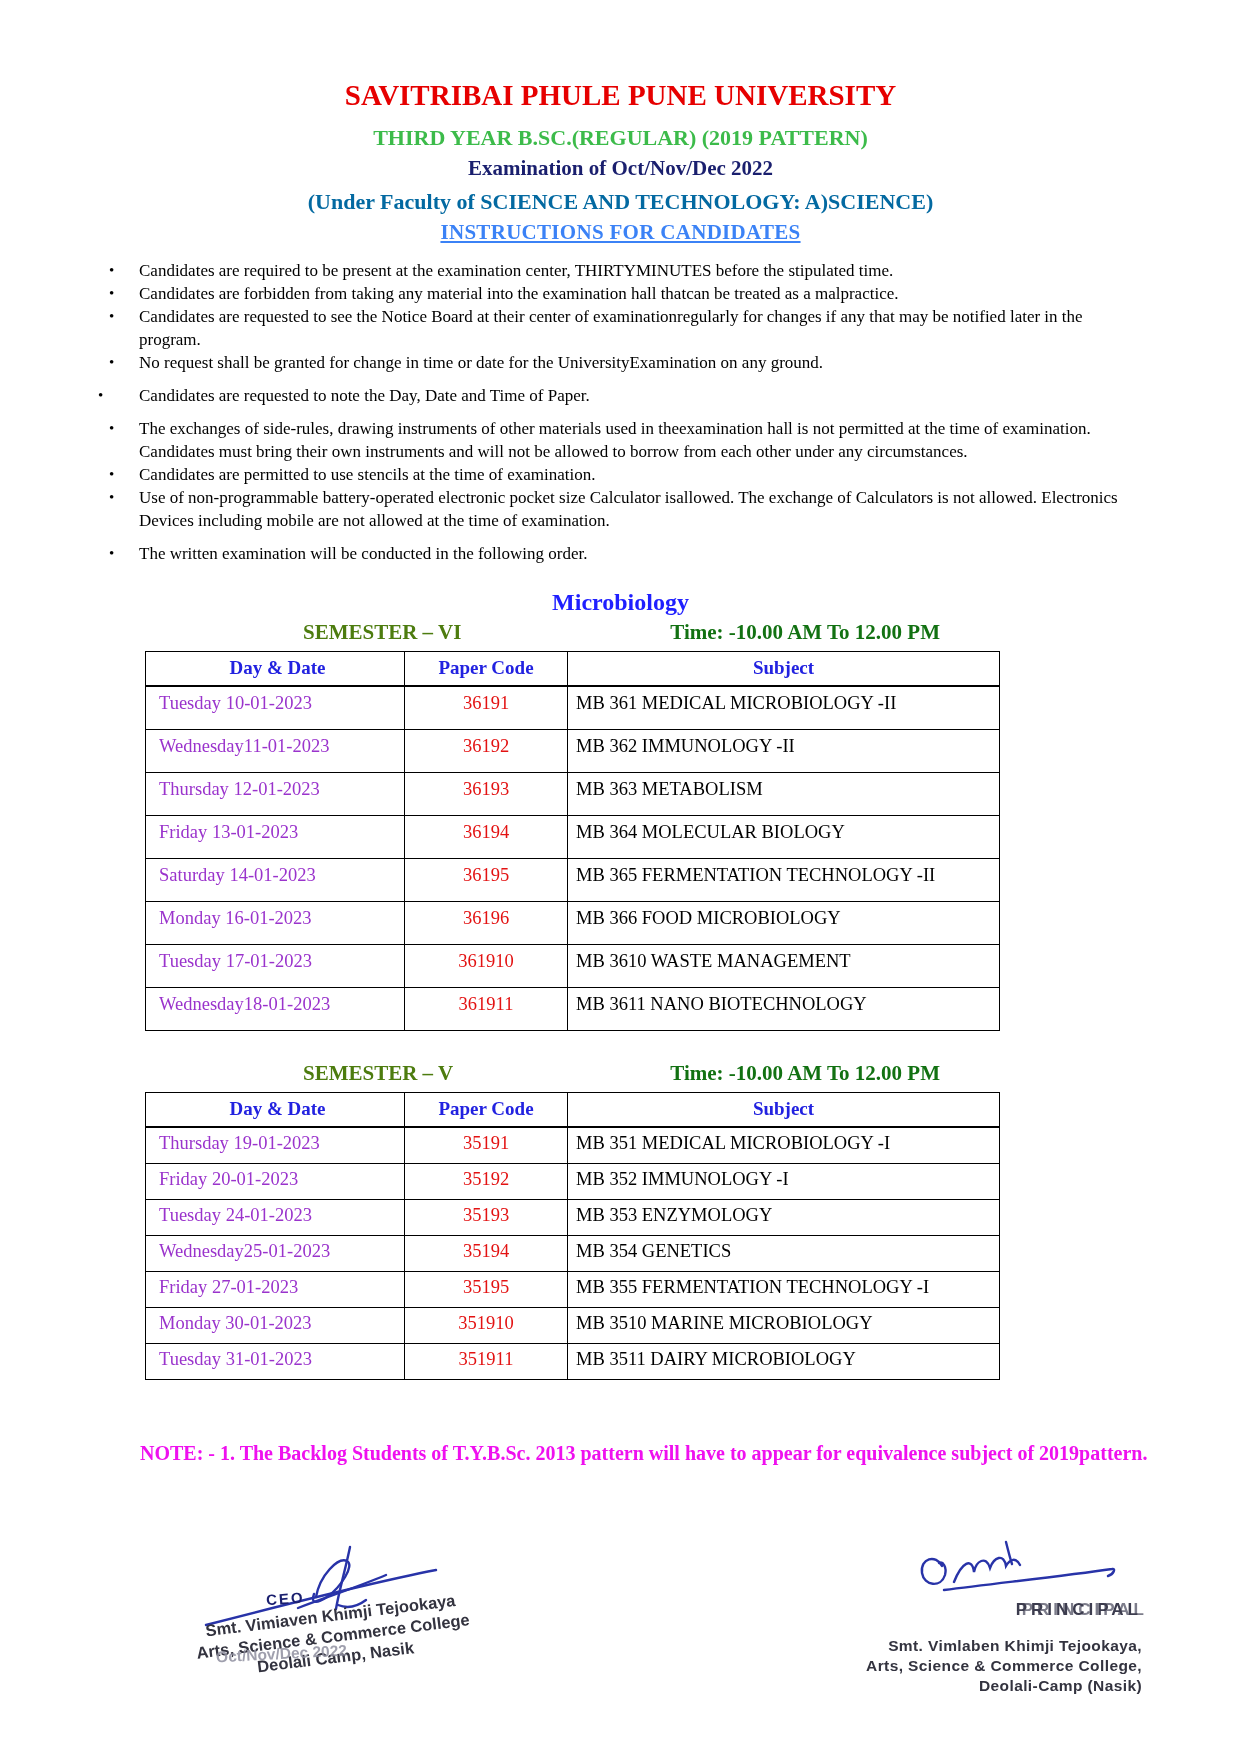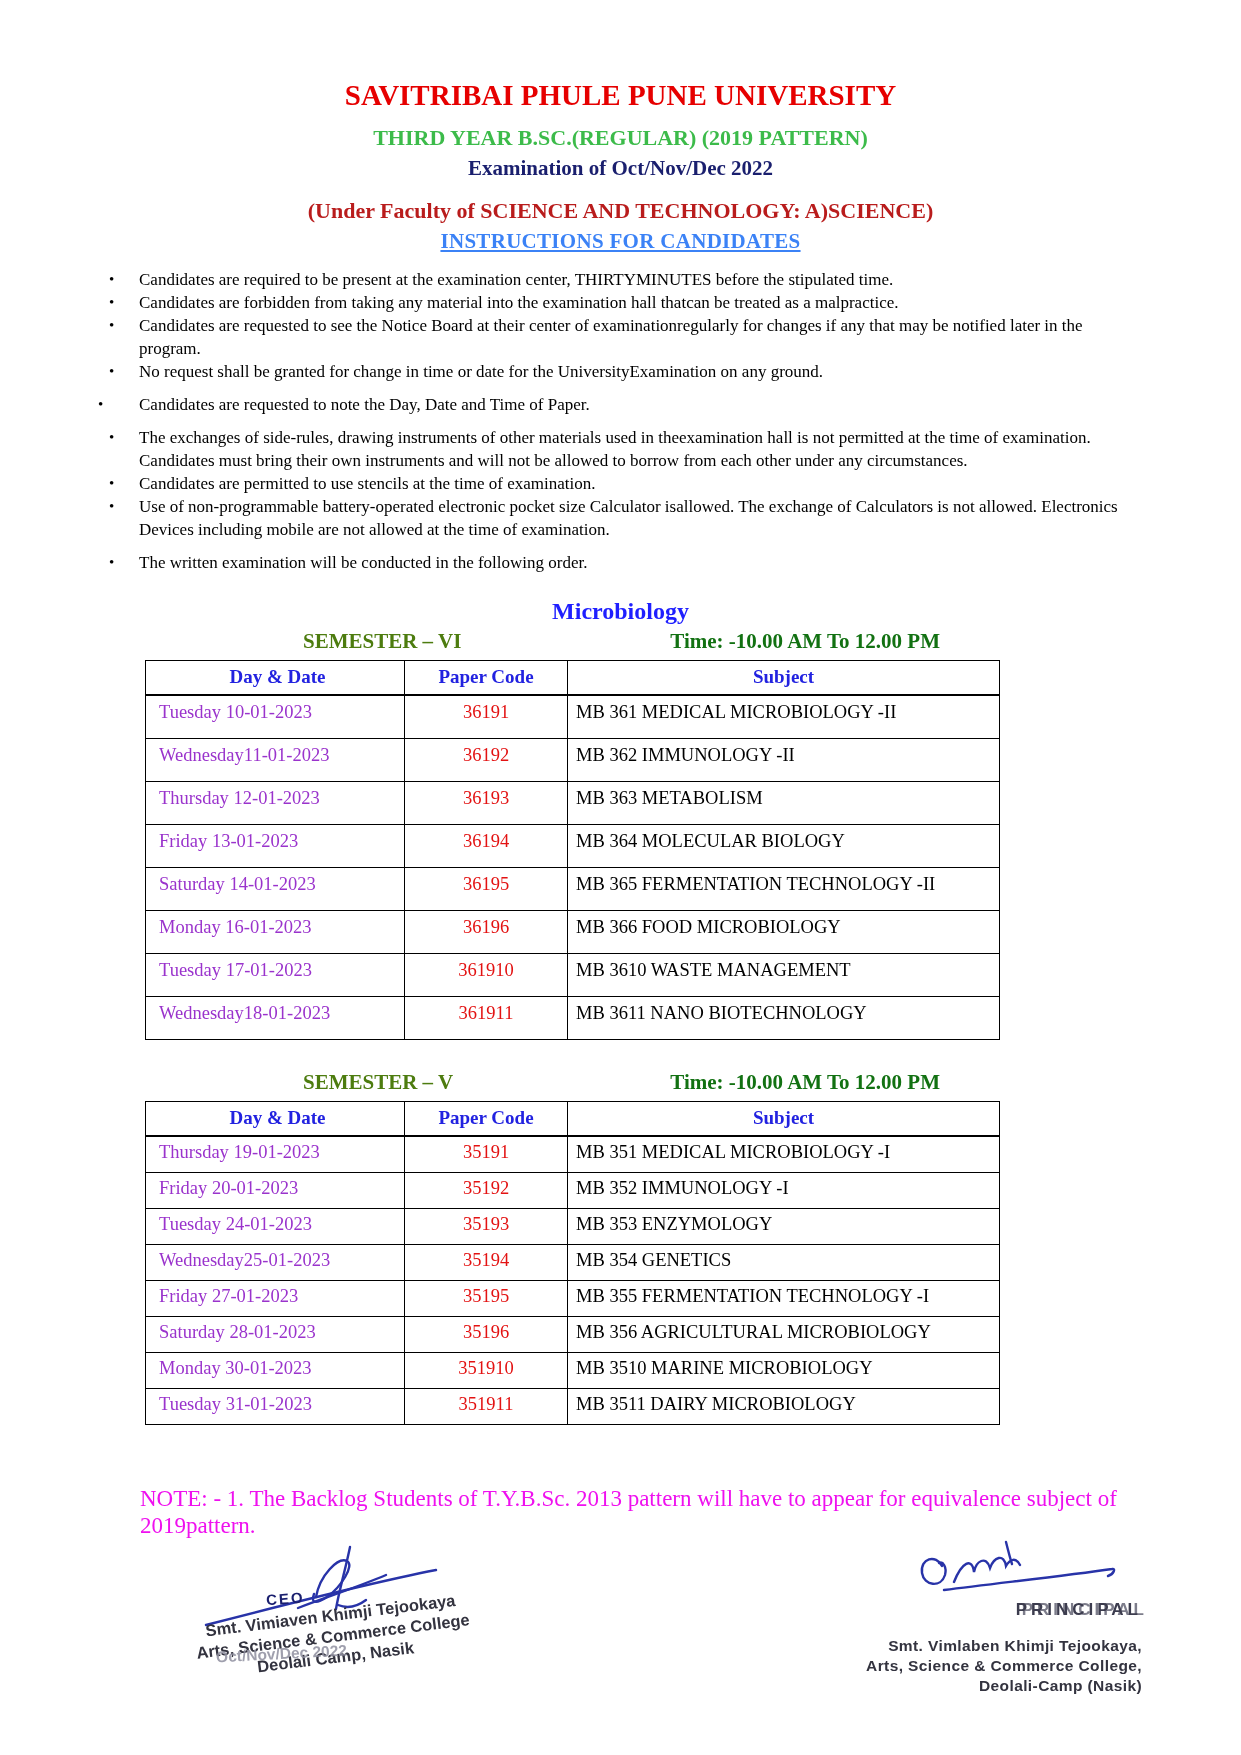--- a/index.html
+++ b/index.html
@@ -9,21 +9,21 @@
     background:#ffffff;
     overflow:hidden;
     font-family:"Liberation Serif","DejaVu Serif",serif;
     color:#000;
   }
   
   .doc-header{padding-top:78px;text-align:center;line-height:1.18;}
   .h-university{color:#e60000;font-size:29px;font-weight:bold;}
   .h-program{color:#3cbb4a;font-size:22px;font-weight:bold;margin-top:13px;}
   .h-session{color:#1a1f6e;font-size:21px;font-weight:bold;margin-top:5px;}
-  .h-faculty{color:#b91c1c;font-size:22px;font-weight:bold;margin-top:17px;}
+  .h-faculty{color:#0369a1;font-size:22px;font-weight:bold;margin-top:8px;}
   .h-instructions{color:#3b82f6;font-size:21px;font-weight:bold;text-decoration:underline;margin-top:5px;letter-spacing:.3px;}
   
   .instructions{margin:14px 110px 0 139px;font-size:17px;line-height:23px;}
   .instructions ul{list-style:none;margin:0 0 10px 0;padding:0;}
   .instructions li{position:relative;}
   .instructions li::before{content:"\2022";position:absolute;left:-30px;top:0;font-size:15px;}
   .instructions ul.g1 li::before{left:-41px;}
   
   .subject-title{text-align:center;color:#1f1fff;font-size:24px;font-weight:bold;margin-top:24px;}
   .sem-head{box-sizing:border-box;width:855px;margin:4px 0 0 145px;display:flex;justify-content:space-between;padding:0 60px 0 158px;}
@@ -38,21 +38,21 @@
   .sem-table th{color:#2222e0;font-size:19px;font-weight:bold;padding:5px 8px 6px;border-bottom:2.4px solid #000;}
   .sem-table th.c0{text-align:center;padding-left:13px;}
   .sem-table th.c1,.sem-table th.c2{text-align:center;}
   .sem-table td{font-size:18.5px;vertical-align:top;}
   .t6 td{padding:6px 8px 15px;}
   .t5 td{padding:5px 8px 9px;}
   .sem-table td.c0{color:#9a33cc;padding-left:13px;}
   .sem-table td.c1{color:#e31212;text-align:center;}
   .sem-table td.c2{color:#000;}
   
-  .note{margin:60px 92px 0 140px;color:#ef10ef;font-size:23px;font-weight:normal;line-height:27px;}
+  .note{margin:60px 92px 0 140px;color:#ef10ef;font-size:20px;font-weight:bold;line-height:27px;}
   
   .sig{position:absolute;font-family:"Liberation Sans","DejaVu Sans",sans-serif;}
   .sig-left{left:138px;top:1545px;width:390px;height:185px;}
   .sig-left svg{position:absolute;left:60px;top:0;}
   .ceo{position:absolute;left:128px;top:45px;color:#1a1f6e;font-weight:bold;font-size:15px;letter-spacing:2px;transform:rotate(-4deg);}
   .stamp{color:#33333f;font-weight:bold;}
   .stamp-left{position:absolute;left:0;top:60px;width:390px;text-align:center;font-size:16.5px;line-height:21px;transform:rotate(-7deg);}
   .watermark{position:absolute;left:78px;top:100px;color:#8f8f9f;font-weight:bold;font-size:15.5px;transform:rotate(-3deg);opacity:.85;}
   .sig-right{left:752px;top:1540px;width:390px;height:150px;text-align:right;}
   .sig-right svg{display:block;margin:0 auto 0 160px;}
@@ -180,25 +180,20 @@
         </tr>
         <tr>
           <td class="c0">Wednesday25-01-2023</td>
           <td class="c1">35194</td>
           <td class="c2">MB 354 GENETICS</td>
         </tr>
         <tr>
           <td class="c0">Friday 27-01-2023</td>
           <td class="c1">35195</td>
           <td class="c2">MB 355 FERMENTATION TECHNOLOGY -I</td>
-        </tr>
-        <tr>
-          <td class="c0">Saturday 28-01-2023</td>
-          <td class="c1">35196</td>
-          <td class="c2">MB 356 AGRICULTURAL MICROBIOLOGY</td>
         </tr>
         <tr>
           <td class="c0">Monday 30-01-2023</td>
           <td class="c1">351910</td>
           <td class="c2">MB 3510 MARINE MICROBIOLOGY</td>
         </tr>
         <tr>
           <td class="c0">Tuesday 31-01-2023</td>
           <td class="c1">351911</td>
           <td class="c2">MB 3511 DAIRY MICROBIOLOGY</td>

